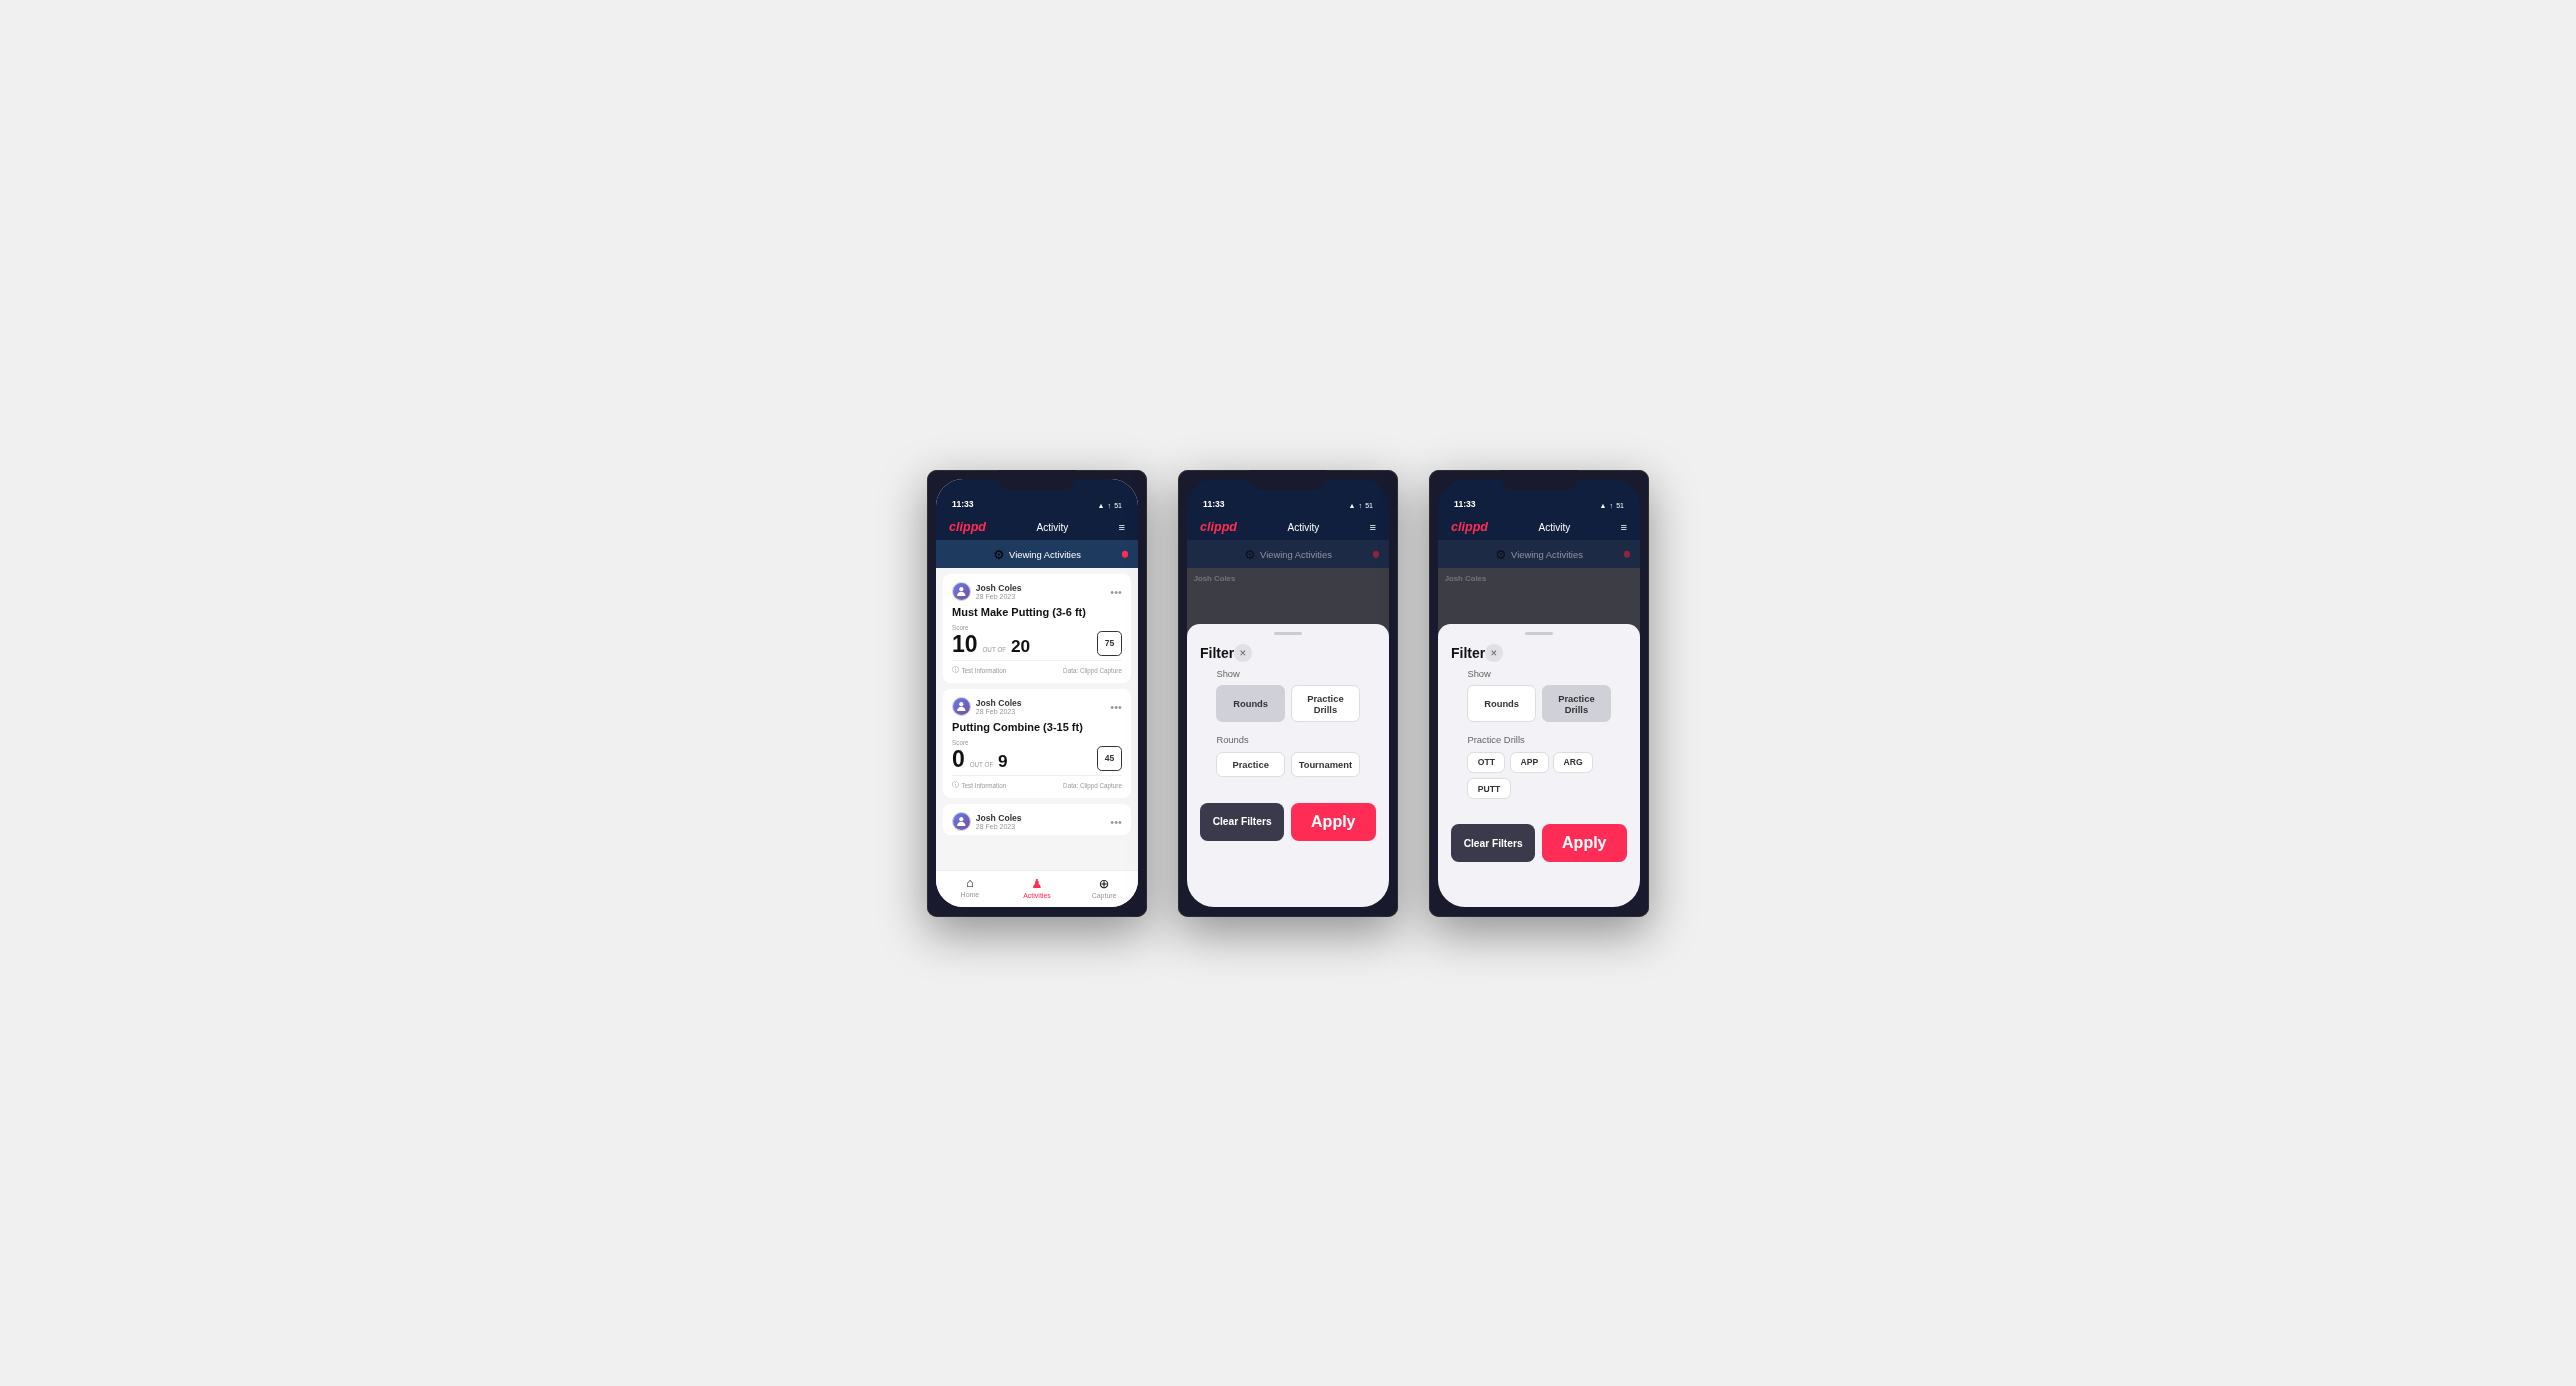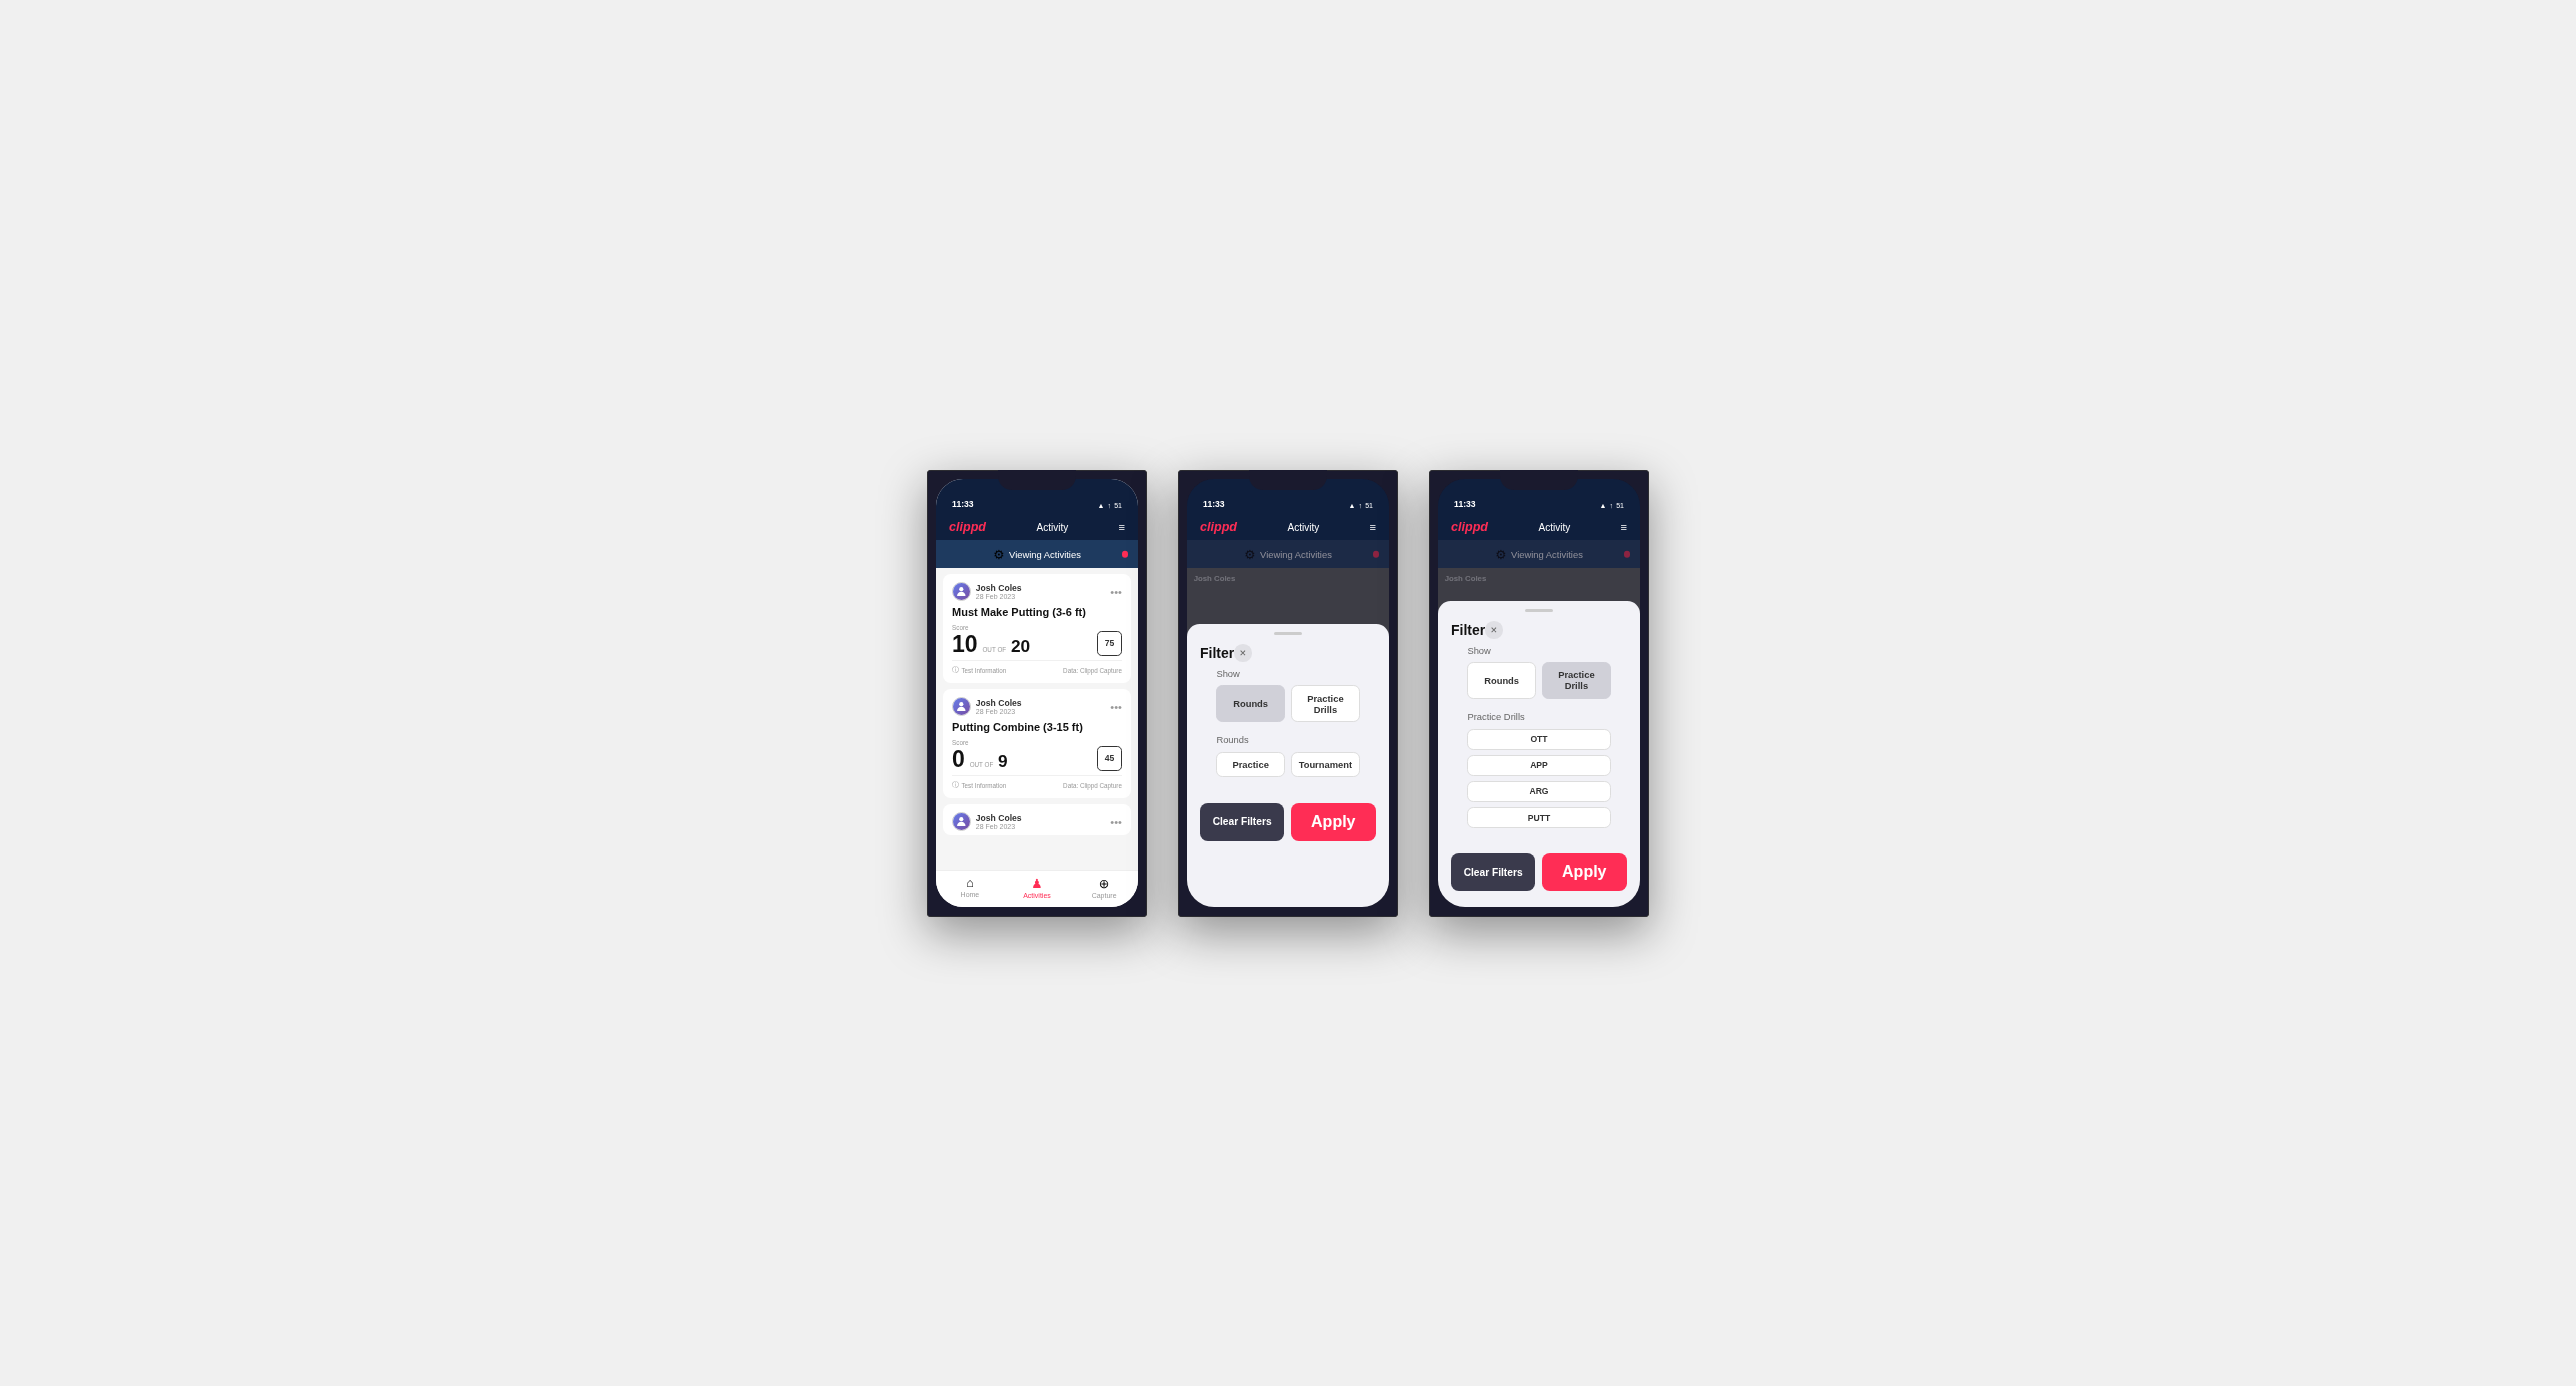--- a/index.html
+++ b/index.html
@@ -15,21 +15,21 @@
     .phones-container {
       display: flex;
       gap: 31px;
       align-items: center;
       justify-content: center;
     }
     .phone {
       width: 220px;
       height: 447px;
       background: #1a1a2e;
-      border-radius: 4px;
+      border-radius: 10px;
       padding: 9.4px;
       box-shadow: 0 15.7px 47px rgba(0,0,0,0.4), inset 0 0 0 0.8px #333;
       position: relative;
       flex-shrink: 0;
     }
     .phone-inner {
       width: 100%;
       height: 100%;
       background: #fff;
       border-radius: 27px;
@@ -332,21 +332,20 @@
     }
     .filter-btn.active {
       background: #d0d0d8;
       border-color: #d0d0d8;
     }
     .filter-pill-row {
       display: flex;
       gap: 4.7px;
       flex-wrap: wrap;
       margin-bottom: 12.6px;
-      flex-direction: column;
     }
     .filter-pill {
       padding: 4.7px 9.4px;
       border-radius: 6.3px;
       border: 1.2px solid #ddd;
       background: white;
       font-size: 8.6px;
       font-weight: 600;
       color: #333;
       cursor: pointer;

